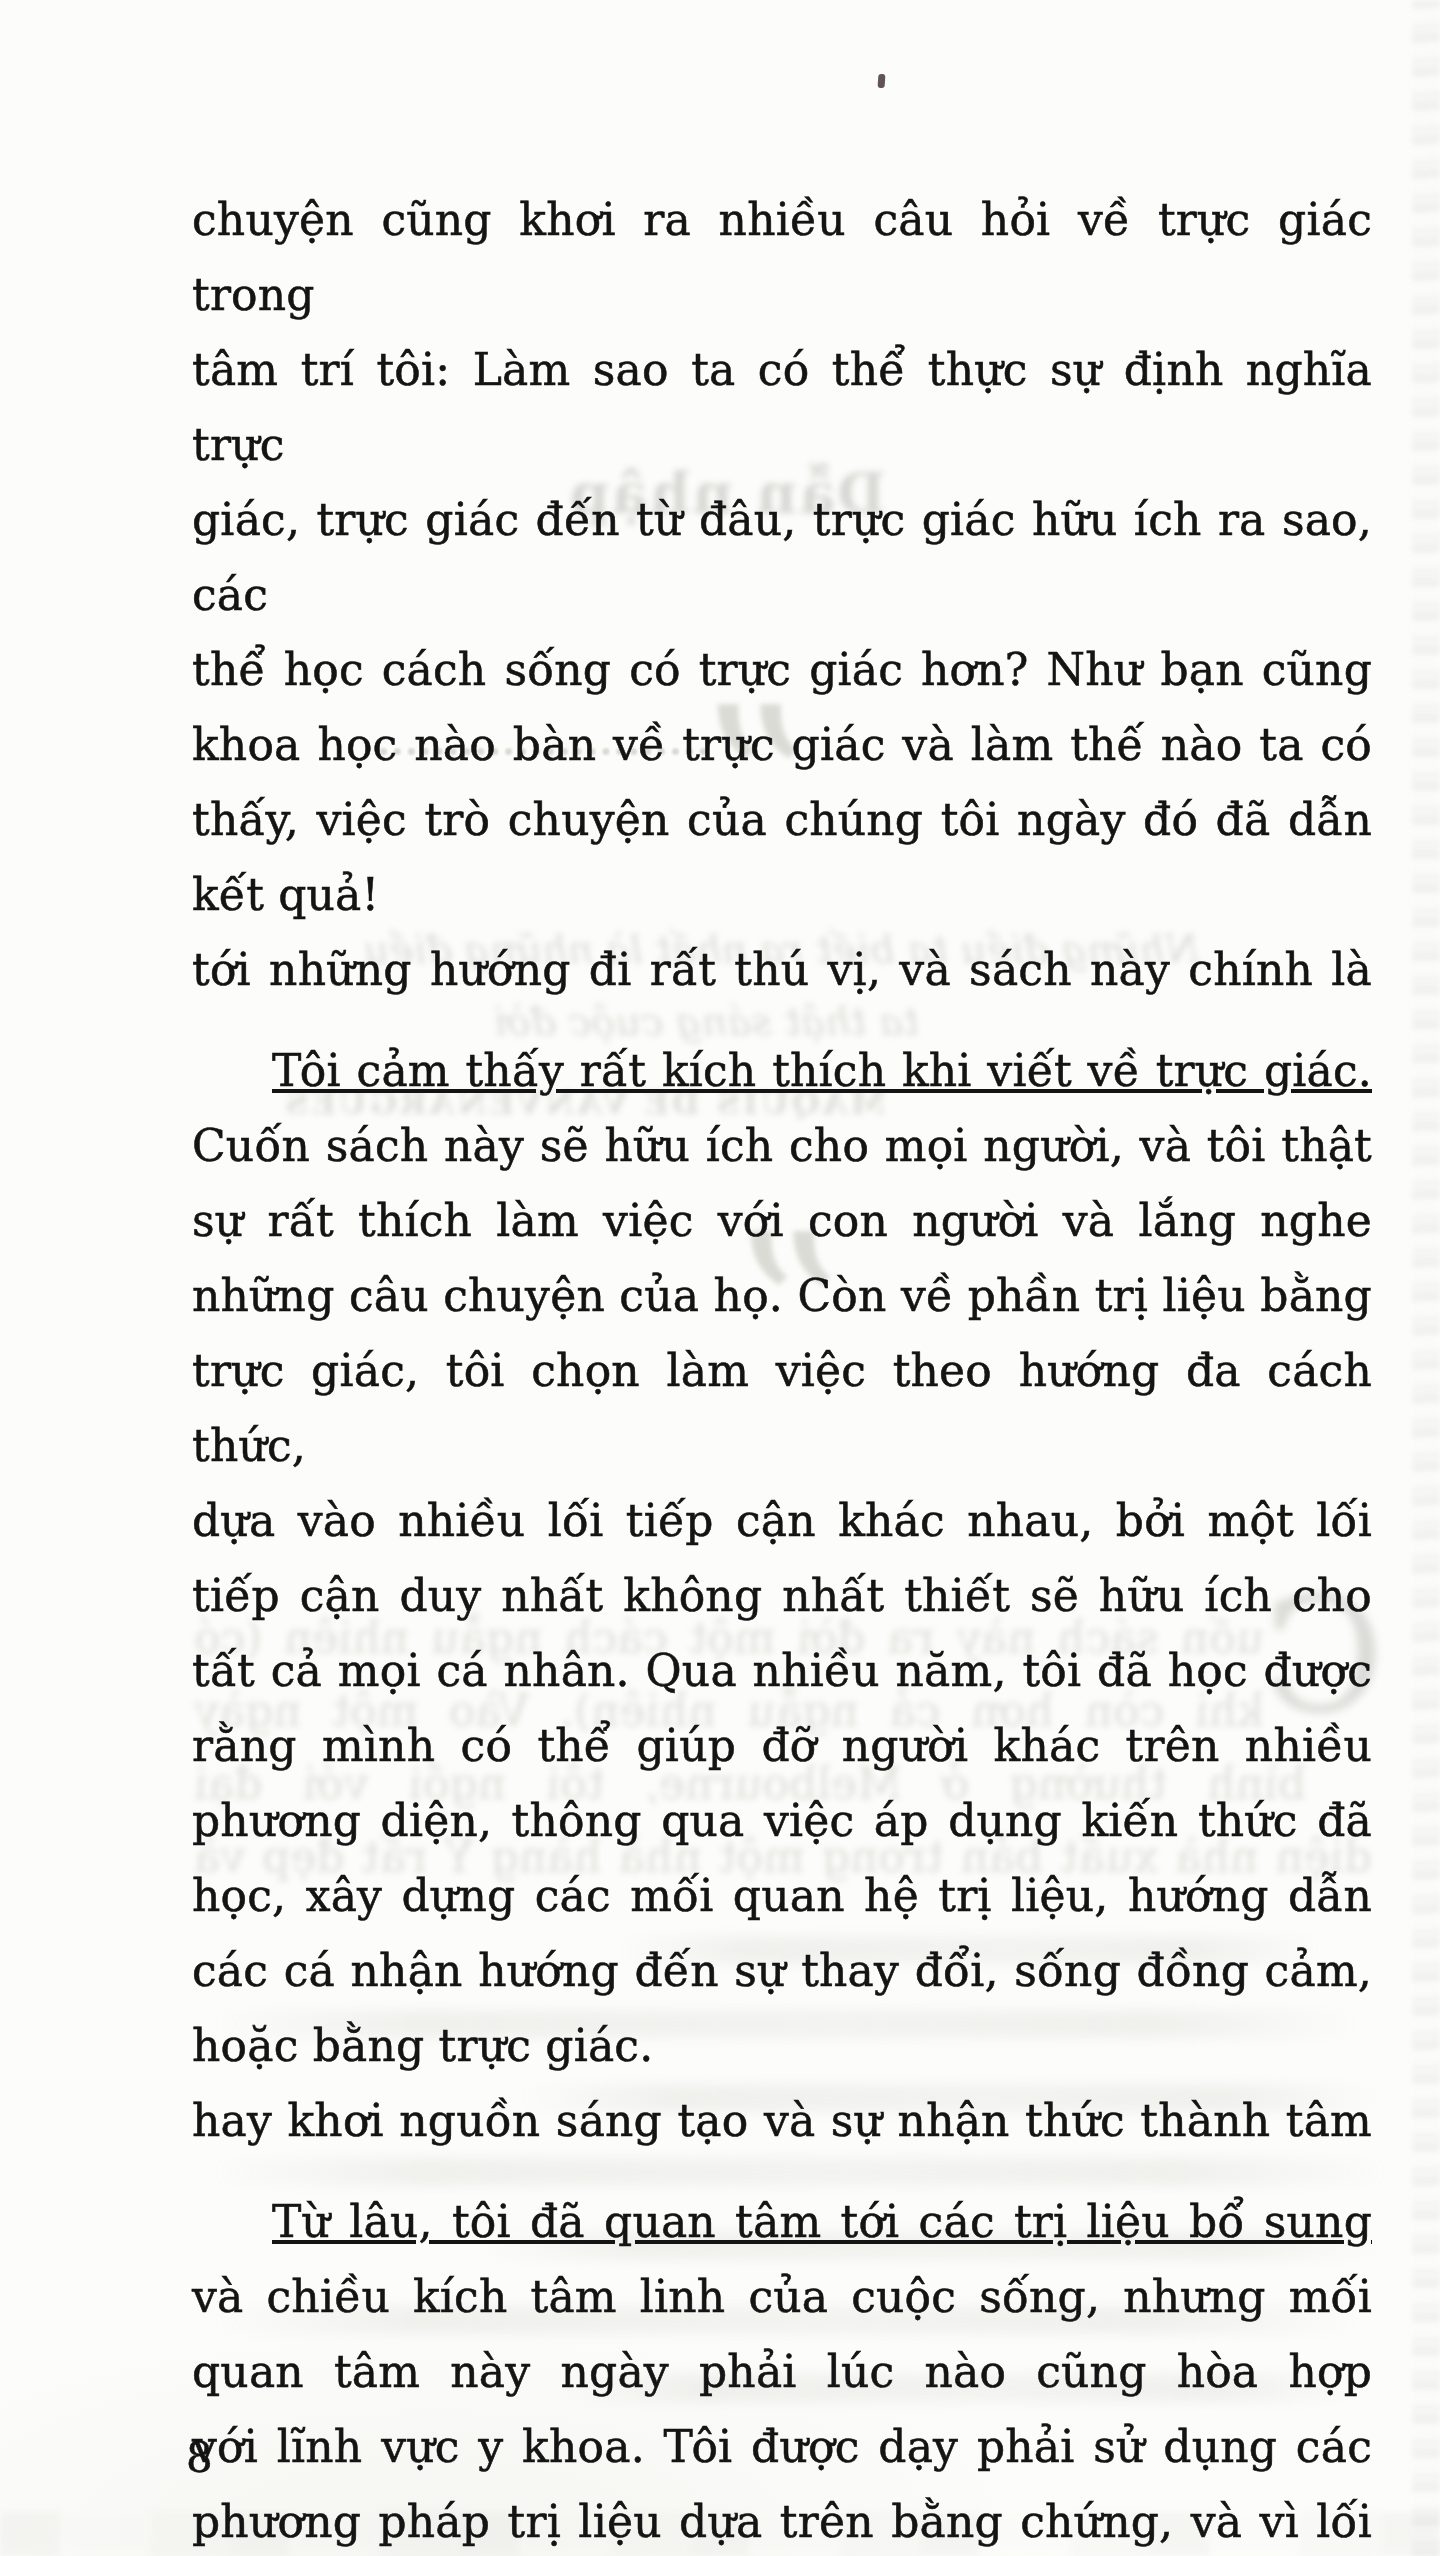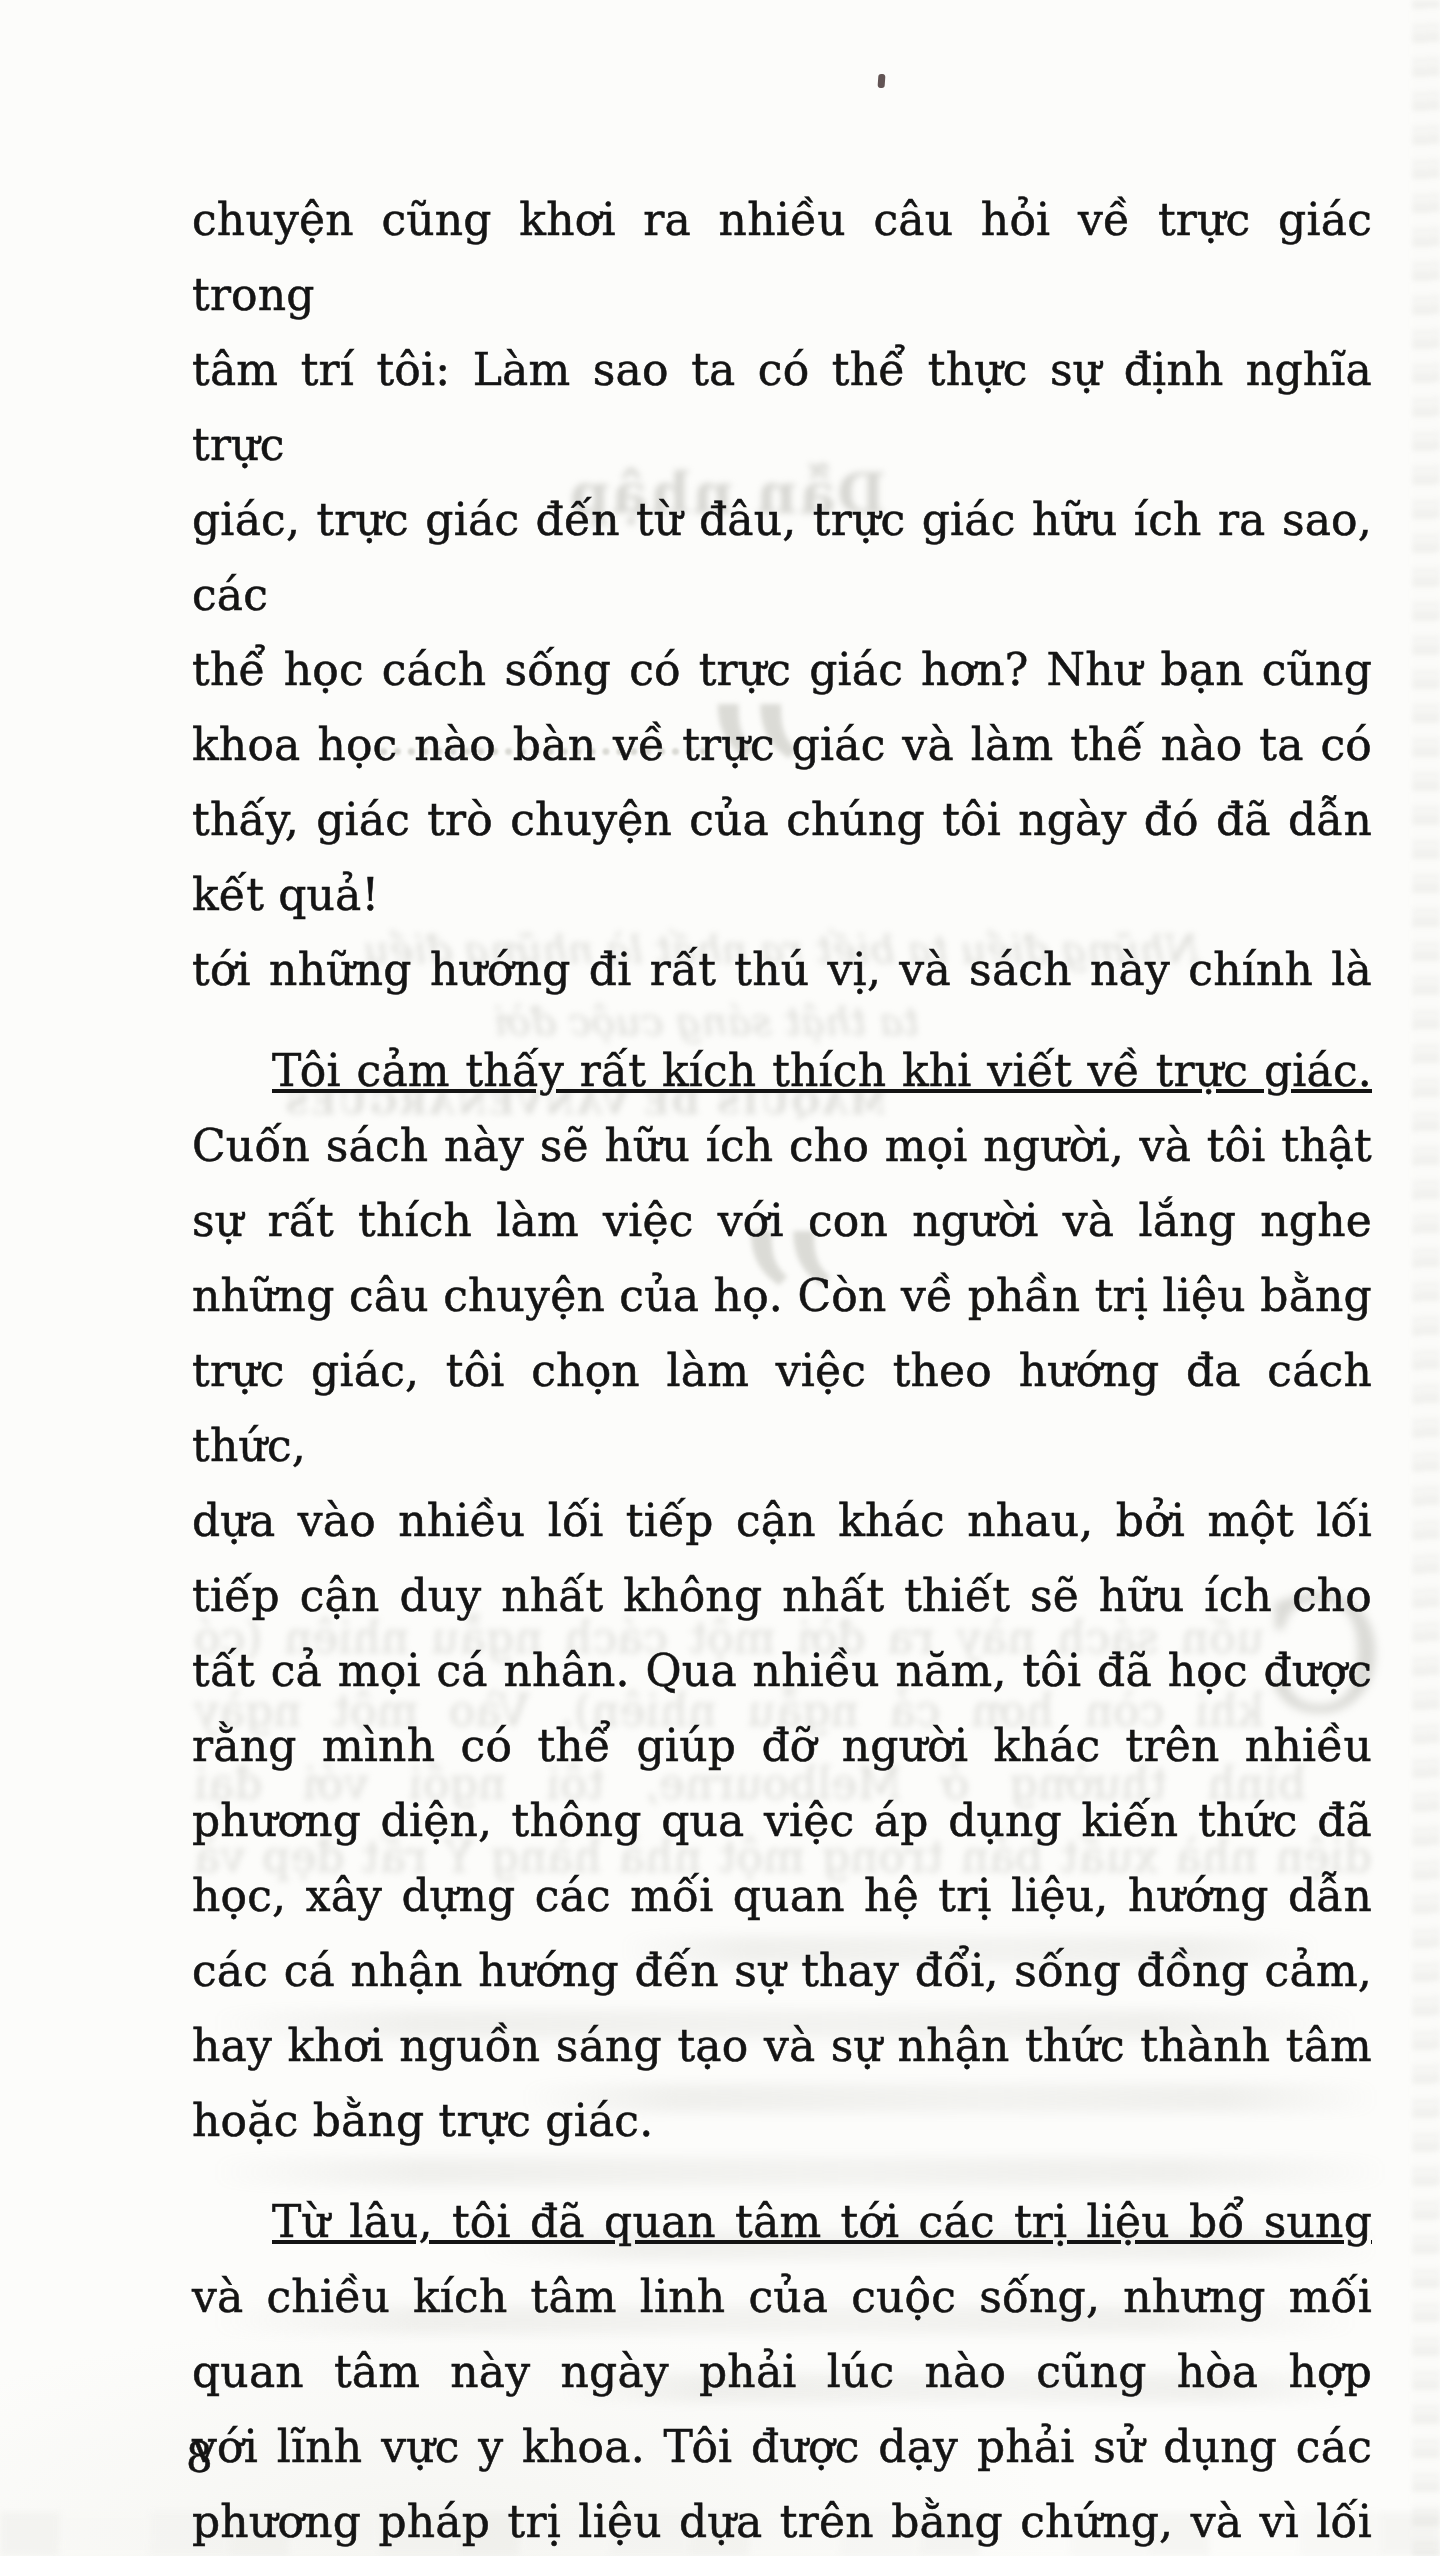--- a/index.html
+++ b/index.html
@@ -176,40 +176,40 @@
   <div class="edge-right"></div>
   <div class="edge-bottom"></div>
 
   <main class="text">
     <div class="para">
       <div class="line">chuyện cũng khơi ra nhiều câu hỏi về trực giác trong</div>
       <div class="line">tâm trí tôi: Làm sao ta có thể thực sự định nghĩa trực</div>
       <div class="line">giác, trực giác đến từ đâu, trực giác hữu ích ra sao, các</div>
       <div class="line">thể học cách sống có trực giác hơn? Như bạn cũng</div>
       <div class="line">khoa học nào bàn về trực giác và làm thế nào ta có</div>
-      <div class="line">thấy, giác trò chuyện của chúng tôi ngày đó đã dẫn</div>
+      <div class="line">thấy, việc trò chuyện của chúng tôi ngày đó đã dẫn</div>
       <div class="line end">kết quả!</div>
       <div class="line">tới những hướng đi rất thú vị, và sách này chính là</div>
     </div>
 
     <div class="para gap">
       <div class="line indent">Tôi cảm thấy rất kích thích khi viết về trực giác.</div>
       <div class="line">Cuốn sách này sẽ hữu ích cho mọi người, và tôi thật</div>
       <div class="line">sự rất thích làm việc với con người và lắng nghe</div>
       <div class="line">những câu chuyện của họ. Còn về phần trị liệu bằng</div>
       <div class="line">trực giác, tôi chọn làm việc theo hướng đa cách thức,</div>
       <div class="line">dựa vào nhiều lối tiếp cận khác nhau, bởi một lối</div>
       <div class="line">tiếp cận duy nhất không nhất thiết sẽ hữu ích cho</div>
       <div class="line">tất cả mọi cá nhân. Qua nhiều năm, tôi đã học được</div>
       <div class="line">rằng mình có thể giúp đỡ người khác trên nhiều</div>
       <div class="line">phương diện, thông qua việc áp dụng kiến thức đã</div>
       <div class="line">học, xây dựng các mối quan hệ trị liệu, hướng dẫn</div>
       <div class="line">các cá nhận hướng đến sự thay đổi, sống đồng cảm,</div>
+      <div class="line end">hoặc bằng trực giác.</div>
       <div class="line">hay khơi nguồn sáng tạo và sự nhận thức thành tâm</div>
-      <div class="line end">hoặc bằng trực giác.</div>
     </div>
 
     <div class="para gap">
       <div class="line indent">Từ lâu, tôi đã quan tâm tới các trị liệu bổ sung</div>
       <div class="line">và chiều kích tâm linh của cuộc sống, nhưng mối</div>
       <div class="line">quan tâm này ngày phải lúc nào cũng hòa hợp</div>
       <div class="line">với lĩnh vực y khoa. Tôi được dạy phải sử dụng các</div>
       <div class="line">phương pháp trị liệu dựa trên bằng chứng, và vì lối</div>
 
     </div>

